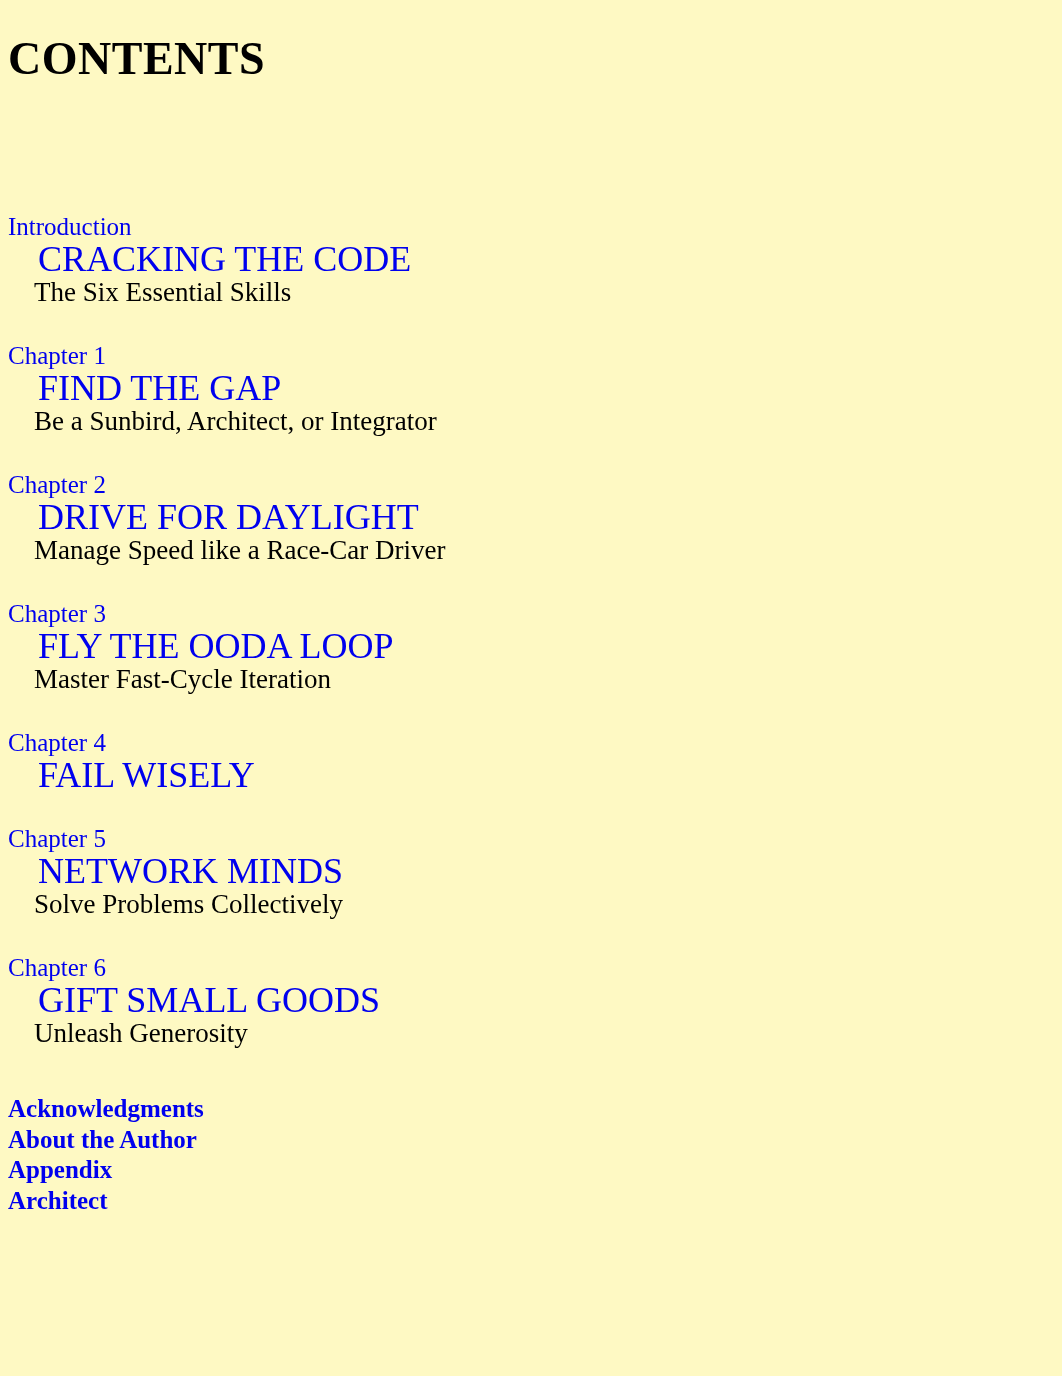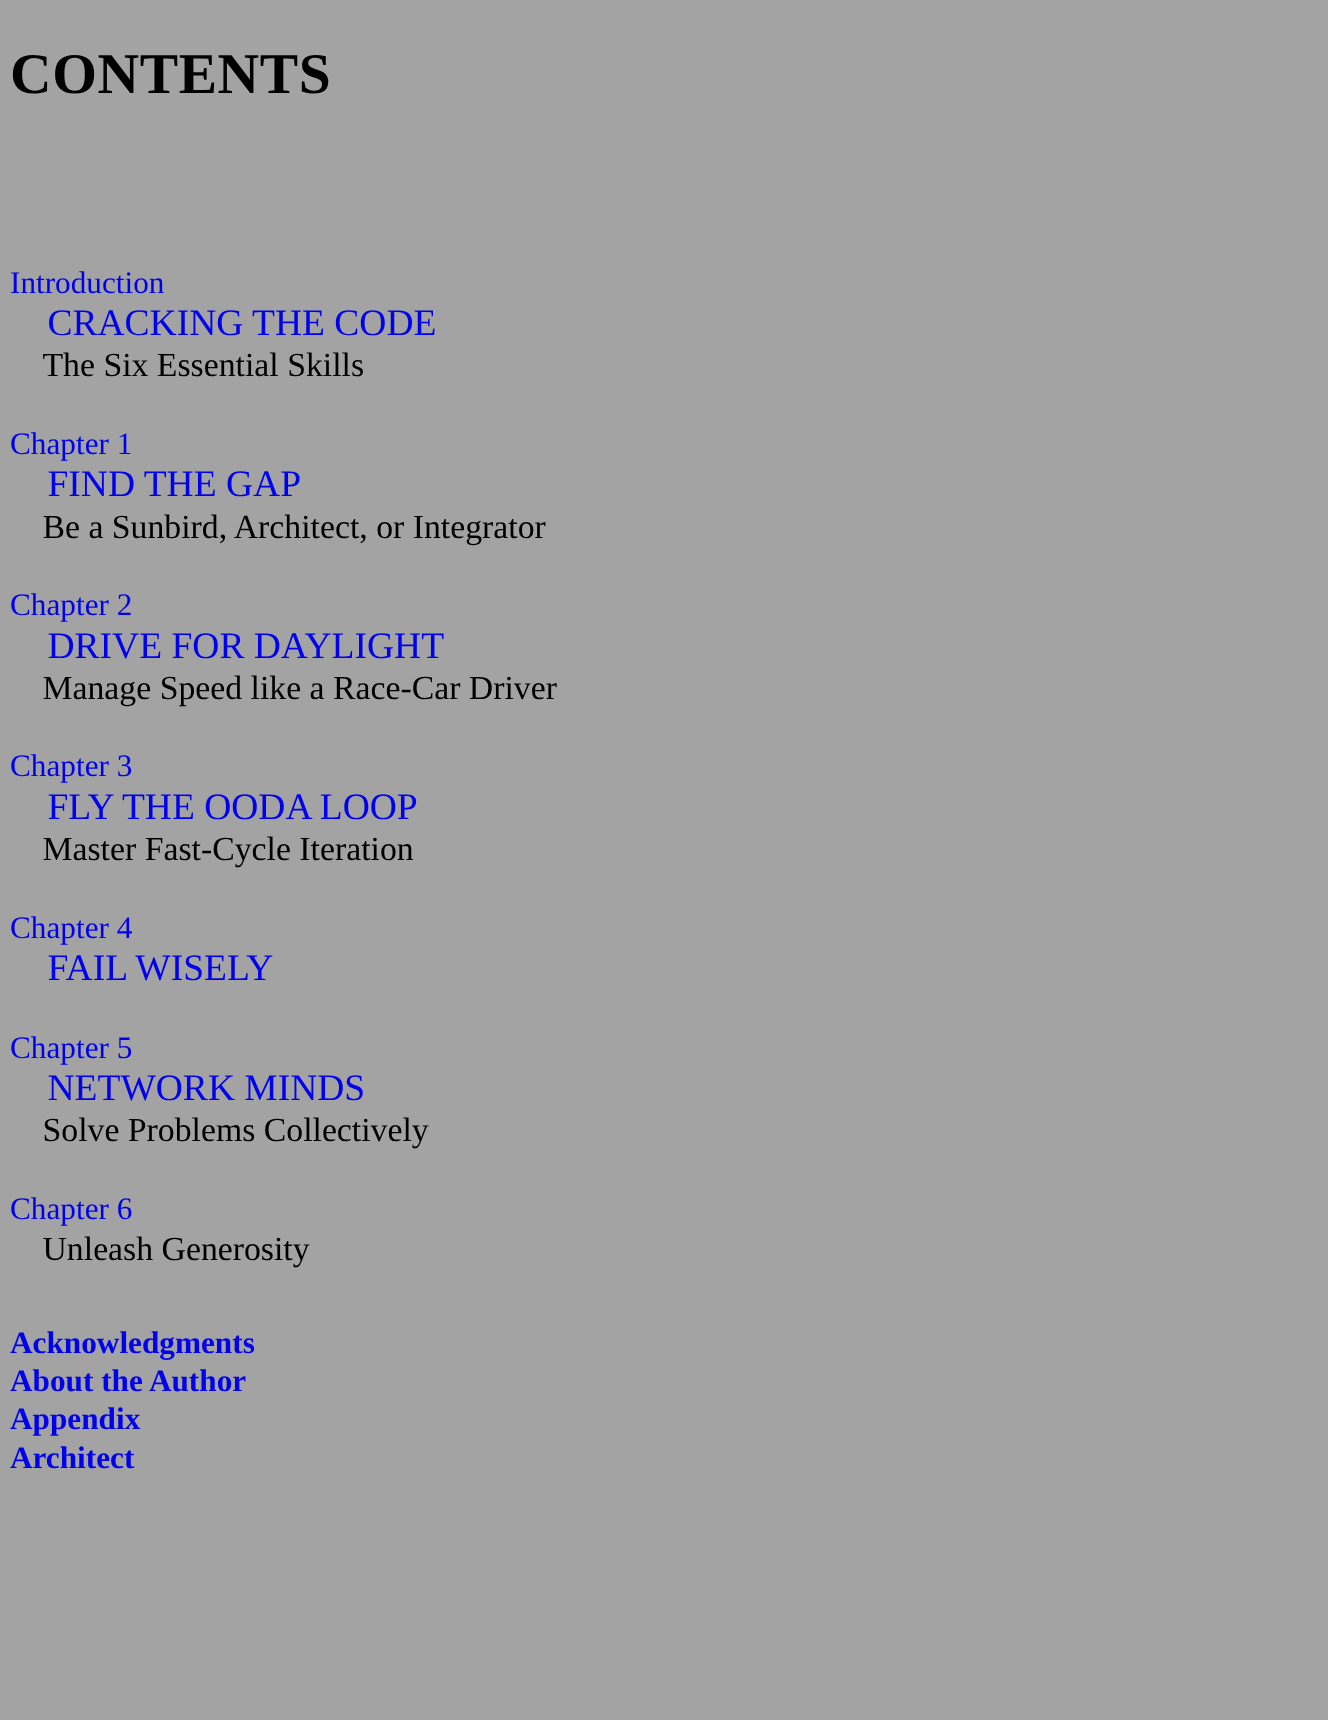--- a/index.html
+++ b/index.html
@@ -4,21 +4,21 @@
 <style>
   html, body {
     margin: 0;
     padding: 0;
     background: #ffffff;
   }
   .page {
     position: relative;
     width: 1062px;
     height: 1376px;
-    background: #a3a3a3;
+    background: #fef9c3;
     overflow: hidden;
     font-family: "Liberation Serif", "DejaVu Serif", serif;
     -webkit-font-smoothing: antialiased;
   }
   .toc-title {
     position: absolute;
     left: 8px;
     top: 2px;
     font-size: 46px;
     line-height: 52px;
@@ -42,21 +42,21 @@
     display: block;
     margin-left: 8px;
     font-size: 25px;
     line-height: 30px;
     color: #0000ee;
     white-space: nowrap;
   }
   .entry-title {
     display: block;
     margin-left: 38px;
-    font-size: 30px;
+    font-size: 36px;
     line-height: 34px;
     color: #0000ee;
     white-space: nowrap;
   }
   .entry-subtitle {
     display: block;
     margin-left: 34px;
     font-size: 27px;
     line-height: 33px;
     color: #000000;
@@ -114,20 +114,21 @@
     </div>
 
     <div class="entry">
       <a class="entry-label">Chapter 5</a>
       <a class="entry-title">NETWORK MINDS</a>
       <span class="entry-subtitle">Solve Problems Collectively</span>
     </div>
 
     <div class="entry">
       <a class="entry-label">Chapter 6</a>
+      <a class="entry-title">GIFT SMALL GOODS</a>
       <span class="entry-subtitle">Unleash Generosity</span>
     </div>
 
 
     <div class="backmatter">
       <a class="backmatter-item">Acknowledgments</a>
       <a class="backmatter-item">About the Author</a>
       <a class="backmatter-item">Appendix</a>
       <a class="backmatter-item">Architect</a>
     </div>

